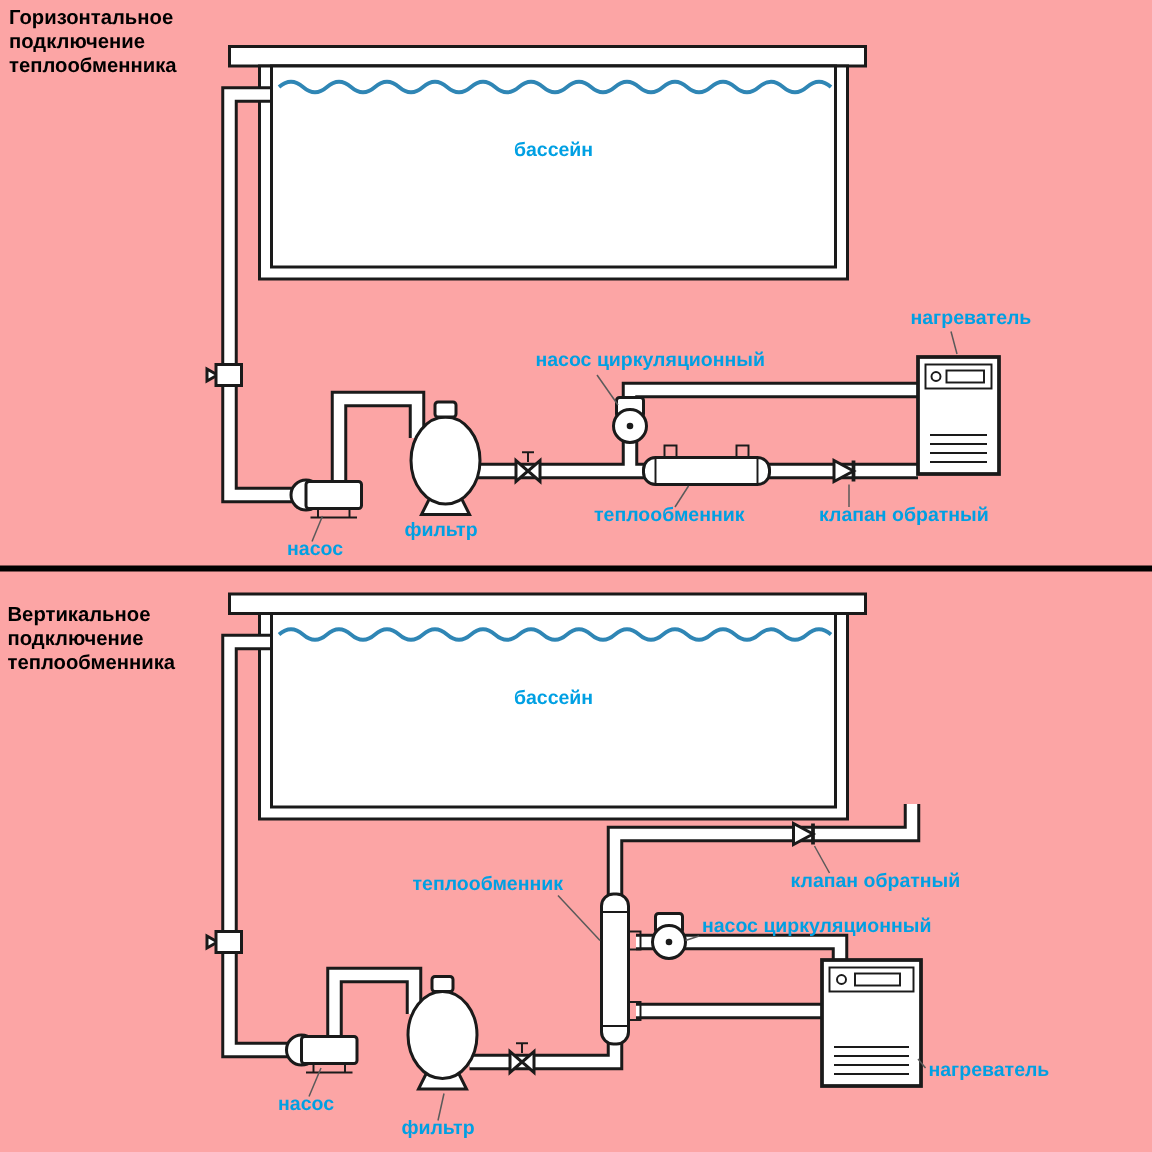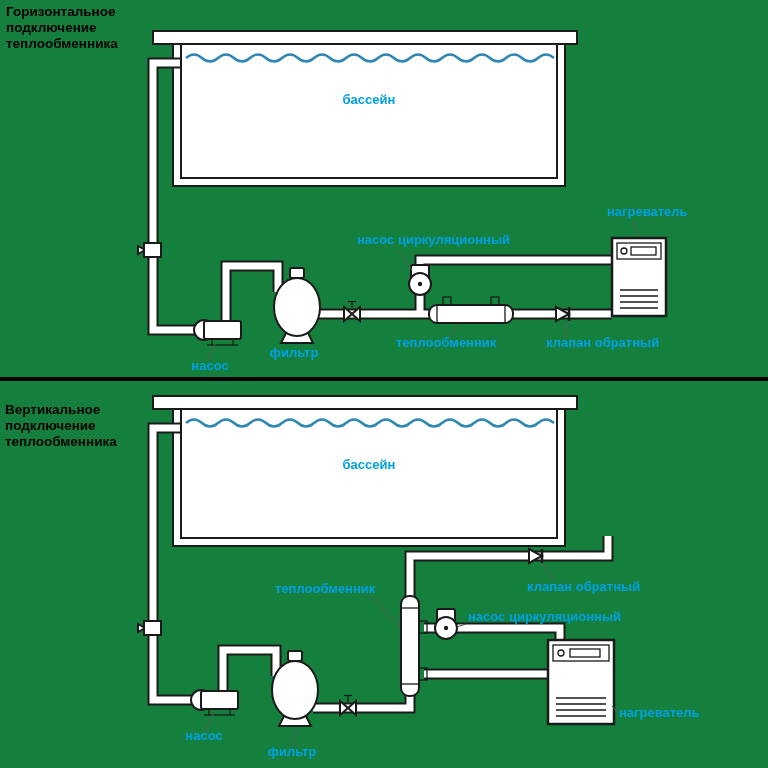--- a/index.html
+++ b/index.html
@@ -1,16 +1,16 @@
 <!DOCTYPE html>
 <html><head>
 <meta charset="utf-8">
 <style>
   html,body{margin:0;padding:0;background:#fff;}
-  .stage{width:768px;height:768px;position:relative;background:#15803d;}
+  .stage{width:768px;height:768px;position:relative;background:#fca5a5;}
   svg{display:block;}
   .po{stroke:#1a1a1a;stroke-width:11;fill:none;}
   .pi{stroke:#ffffff;stroke-width:7;fill:none;}
   .eq{fill:#ffffff;stroke:#1a1a1a;stroke-width:2;}
   .eq2{fill:#ffffff;stroke:#1a1a1a;stroke-width:2.5;}
   .thin{stroke:#1a1a1a;stroke-width:1.3;fill:none;}
   .lead{stroke:#5a5a5a;stroke-width:1;fill:none;}
   .lbl{font:bold 13px "Liberation Sans",sans-serif;}
   .title{font:bold 13.5px "Liberation Sans",sans-serif;fill:#000;}
   .dark{fill:#1a1a1a;}

